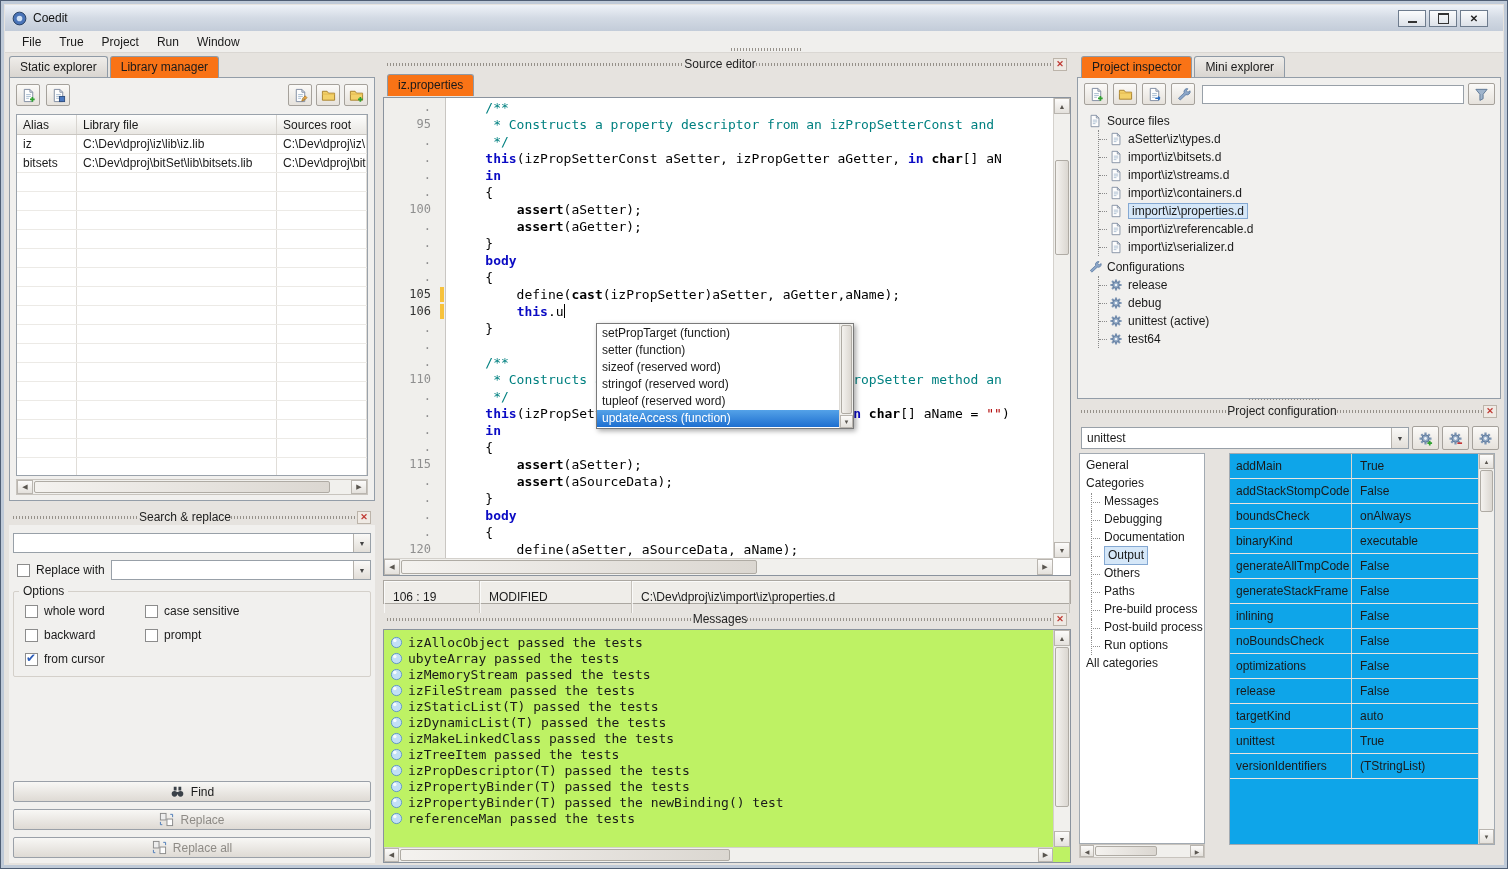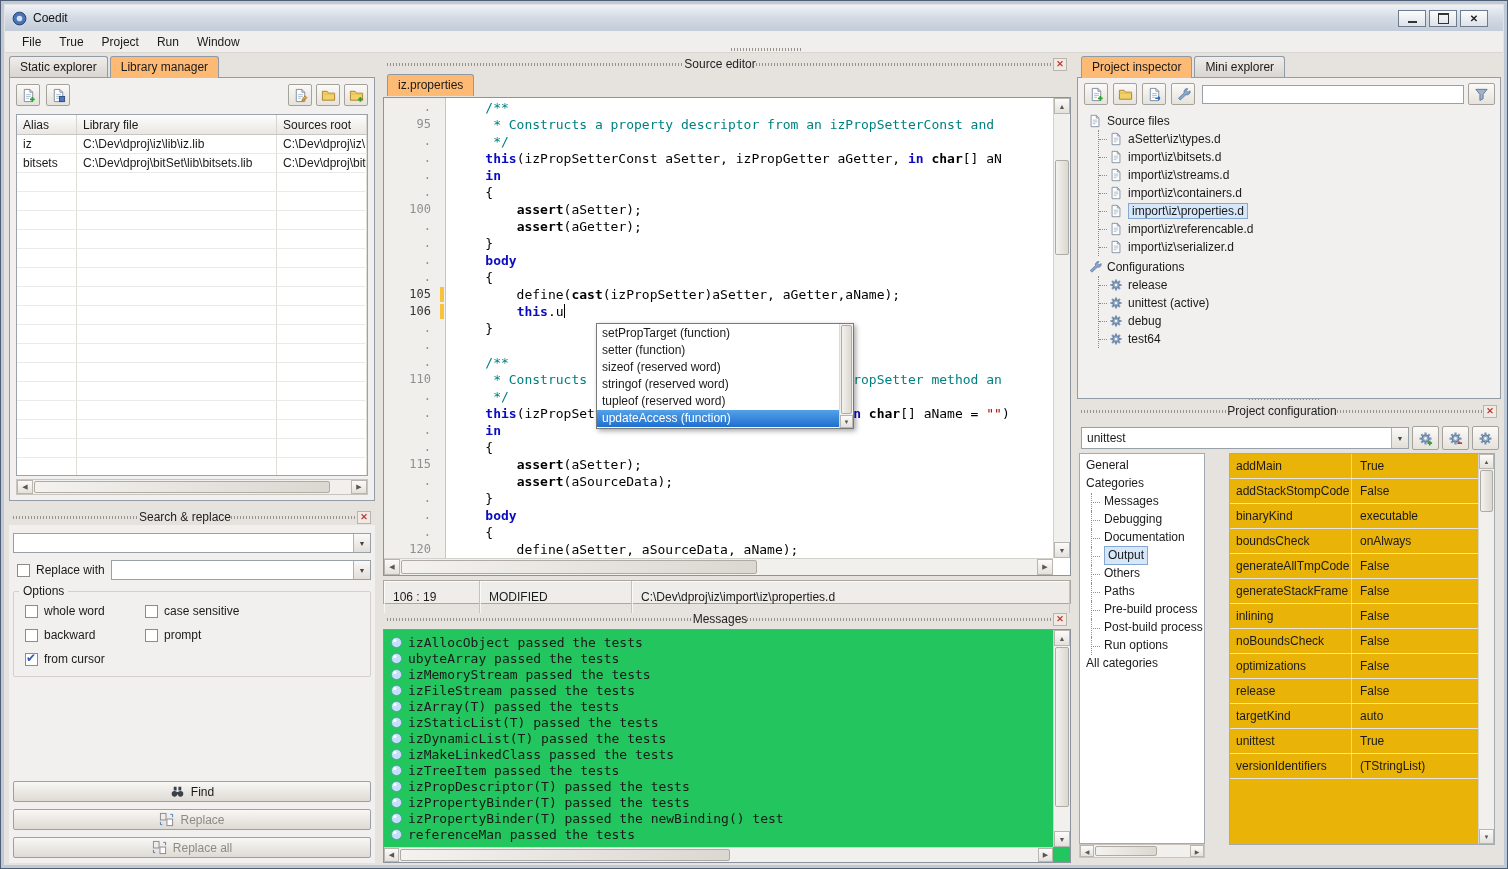--- a/index.html
+++ b/index.html
@@ -18,21 +18,21 @@
 .menu-item{padding:3px 9px}
 
 .phead{position:absolute;height:16px;display:flex;align-items:center;gap:0;padding:0 4px}
 .phdots{flex:1;height:3px;background-image:repeating-linear-gradient(90deg,#96918A 0 1px,transparent 1px 3px)}
 .phlabel{font-size:12px;color:#222;white-space:nowrap}
 .closex{width:14px;height:13px;display:flex;align-items:center;justify-content:center;border:1px solid #BCB4AA;background:#EFEAE4;color:#C03A34;font-size:9px;font-weight:bold;flex:none}
 .closex::before{content:"✕"}
 .grip{position:absolute;width:70px;height:3px;background-image:repeating-linear-gradient(90deg,#96918A 0 1px,transparent 1px 3px)}
 .tabs{position:absolute;display:flex;align-items:flex-end;gap:2px;z-index:3}
 .tab{height:21px;padding:3px 10px 0;border:1px solid #8F9AA6;border-bottom:none;border-radius:3px 3px 0 0;background:linear-gradient(#EFEDEA,#D9D5D0);font-size:12px;white-space:nowrap}
-.tab.active{background:#fdba74;height:22px;margin-bottom:-1px}
+.tab.active{background:#f97316;height:22px;margin-bottom:-1px}
 .panel{position:absolute;border:1px solid #939DA8;background:#F1F0EE}
 .tbtn{width:24px;height:22px;border:1px solid #A5A19B;background:linear-gradient(#FBFAF8,#E6E2DC);display:flex;align-items:center;justify-content:center;border-radius:2px}
 .tbtn.big{width:27px;height:24px}
 .ico{display:inline-flex;width:15px;height:15px;flex:none}
 .ico svg{width:100%;height:100%;display:block}
 .combo{position:absolute;background:#fff;border:1px solid #98A0A8;display:flex;align-items:center}
 .combo-input{flex:1;border:none;outline:none;background:transparent;font-size:12px;padding:0 5px;font-family:"Liberation Sans",sans-serif;min-width:0}
 .combo-val{flex:1;padding:0 5px;font-size:12px}
 .combo-btn{width:17px;align-self:stretch;background:linear-gradient(#FAF9F7,#E2DED8);border-left:1px solid #B5B1AB;display:flex;align-items:center;justify-content:center;flex:none}
 .combo-btn::before{content:"▼";font-size:7px;color:#444}
@@ -94,21 +94,21 @@
 #completion-list{flex:1;padding:1px 0}
 .citem{height:17px;line-height:17px;padding:0 5px;font-size:12px;white-space:nowrap;overflow:hidden}
 .citem.sel{background:linear-gradient(#54A2E8,#1E6FD0);color:#fff}
 #comp-scroll{width:14px;position:relative;background:#F1F0ED;border-left:1px solid #DDDAD5;flex:none}
 #comp-scroll .sb-btn{left:0;right:0;bottom:0;height:13px;font-size:6px}
 #comp-scroll .sb-thumb{left:1px;right:1px;top:1px;bottom:14px}
 #statusbar{position:absolute;left:382px;top:579px;width:688px;height:24px;border:1px solid #ABA7A1;background:#EFEDE9;display:flex}
 .stcell{border-right:1px solid #C6C2BC;box-shadow:inset 1px 1px 0 rgba(255,255,255,.7);padding:16px 9px;display:flex;align-items:center;font-size:12px;white-space:nowrap;overflow:hidden}
 .st1{width:96px;flex:none}.st2{width:152px;flex:none}.st3{flex:1}
 #msg-head{left:382px;top:610px;width:688px}
-#messages{position:absolute;left:382px;top:628px;width:688px;height:234px;border:1px solid #8A939E;background:#22c55e}
+#messages{position:absolute;left:382px;top:628px;width:688px;height:234px;border:1px solid #8A939E;background:#bef264}
 #messages-list{position:absolute;left:1px;top:1px;right:17px;bottom:15px;overflow:hidden;padding-top:3px}
 .msg-row{height:16px;display:flex;align-items:center;gap:5px;padding-left:5px;font-family:"DejaVu Sans Mono",monospace;font-size:13px;white-space:nowrap}
 .msg-row .ico{width:13px;height:13px}
 #msg-vscroll{right:0;top:0;bottom:15px;width:17px;border-left:1px solid #D4D1CC}
 #msg-vscroll .sb-btn{left:0;right:0;height:16px}
 #msg-vscroll .sb-thumb{left:1px;right:1px;top:17px;height:160px}
 #msg-hscroll{left:0;bottom:0;right:17px;height:15px;border-top:1px solid #D4D1CC}
 #msg-hscroll .sb-btn{top:0;bottom:0;width:15px}
 #msg-hscroll .sb-thumb{top:1px;bottom:1px;left:16px;width:330px}
 
@@ -131,21 +131,21 @@
 #config-buttons{position:absolute;right:2px;top:1px;display:flex;gap:3px}
 #conf-cats{position:absolute;left:1078px;top:452px;width:126px;height:391px;border:1px solid #A2AAB2;background:#fff;overflow:hidden;padding-top:3px}
 .cat-row{height:18px;line-height:17px;padding-left:6px;font-size:12px;white-space:nowrap}
 .cat-row.child{padding-left:24px;position:relative}
 .cat-row.child::before{content:"";position:absolute;left:11px;top:9px;width:9px;border-top:1px dotted #909090}
 .cat-row.child::after{content:"";position:absolute;left:11px;top:0;bottom:0;border-left:1px dotted #909090}
 .cat-label{display:inline-block}
 #cats-hscroll{left:1078px;top:843px;width:126px;height:14px;border:1px solid #C8C4BE}
 #cats-hscroll .sb-btn{width:14px;top:0;bottom:0;font-size:6px}
 #cats-hscroll .sb-thumb{top:1px;bottom:1px;left:15px;width:62px}
-#conf-grid{position:absolute;left:1228px;top:452px;width:266px;height:392px;border:1px solid #A2AAB2;background:#eab308}
+#conf-grid{position:absolute;left:1228px;top:452px;width:266px;height:392px;border:1px solid #A2AAB2;background:#0ea5e9}
 #config-grid{position:absolute;left:0;top:0;right:16px;bottom:0;overflow:hidden}
 .prow{display:flex;height:25px;border-bottom:1px solid #E6E4E0}
 .pname{width:122px;flex:none;padding:5px 6px;border-right:1px solid #D8D5D0;font-size:12px;white-space:nowrap;overflow:hidden}
 .pval{flex:1;padding:5px 8px;font-size:12px;white-space:nowrap;overflow:hidden}
 #grid-vscroll{right:0;top:0;bottom:0;width:16px;border-left:1px solid #D8D5D0}
 #grid-vscroll .sb-btn{left:0;right:0;height:15px;font-size:6px}
 #grid-vscroll .sb-thumb{left:1px;right:1px;top:16px;height:42px}
 </style>
 </head>
 <body>
@@ -537,29 +537,20 @@
           </span>
           <span class="msg-text">izFileStream passed the tests</span>
         </div>
         <div class="msg-row">
           <span class="ico">
             <svg viewBox="0 0 14 14">
               <circle cx="7" cy="7" r="5.5" fill="#C2E0F6" stroke="#5E93C8"></circle>
               <circle cx="5.2" cy="4.8" r="1.9" fill="#FFFFFF" opacity="0.85"></circle>
             </svg>
           </span>
-          <span class="msg-text">izArray(T) passed the tests</span>
-        </div>
-        <div class="msg-row">
-          <span class="ico">
-            <svg viewBox="0 0 14 14">
-              <circle cx="7" cy="7" r="5.5" fill="#C2E0F6" stroke="#5E93C8"></circle>
-              <circle cx="5.2" cy="4.8" r="1.9" fill="#FFFFFF" opacity="0.85"></circle>
-            </svg>
-          </span>
           <span class="msg-text">izStaticList(T) passed the tests</span>
         </div>
         <div class="msg-row">
           <span class="ico">
             <svg viewBox="0 0 14 14">
               <circle cx="7" cy="7" r="5.5" fill="#C2E0F6" stroke="#5E93C8"></circle>
               <circle cx="5.2" cy="4.8" r="1.9" fill="#FFFFFF" opacity="0.85"></circle>
             </svg>
           </span>
           <span class="msg-text">izDynamicList(T) passed the tests</span>
@@ -785,31 +776,31 @@
             <span class="tree-label">release</span>
           </div>
           <div class="tree-child-row">
             <span class="ico">
               <svg viewBox="0 0 16 16">
                 <path d="M8 1.6v12.8M1.6 8h12.8M3.5 3.5l9 9M12.5 3.5l-9 9" stroke="#7E96B4" stroke-width="2.4"></path>
                 <circle cx="8" cy="8" r="3.8" fill="#90A8C4" stroke="#5C7699"></circle>
                 <circle cx="8" cy="8" r="1.5" fill="#EEF2F6"></circle>
               </svg>
             </span>
-            <span class="tree-label">unittest (active)</span>
+            <span class="tree-label">debug</span>
           </div>
           <div class="tree-child-row">
             <span class="ico">
               <svg viewBox="0 0 16 16">
                 <path d="M8 1.6v12.8M1.6 8h12.8M3.5 3.5l9 9M12.5 3.5l-9 9" stroke="#7E96B4" stroke-width="2.4"></path>
                 <circle cx="8" cy="8" r="3.8" fill="#90A8C4" stroke="#5C7699"></circle>
                 <circle cx="8" cy="8" r="1.5" fill="#EEF2F6"></circle>
               </svg>
             </span>
-            <span class="tree-label">debug</span>
+            <span class="tree-label">unittest (active)</span>
           </div>
           <div class="tree-child-row">
             <span class="ico">
               <svg viewBox="0 0 16 16">
                 <path d="M8 1.6v12.8M1.6 8h12.8M3.5 3.5l9 9M12.5 3.5l-9 9" stroke="#7E96B4" stroke-width="2.4"></path>
                 <circle cx="8" cy="8" r="3.8" fill="#90A8C4" stroke="#5C7699"></circle>
                 <circle cx="8" cy="8" r="1.5" fill="#EEF2F6"></circle>
               </svg>
             </span>
             <span class="tree-label">test64</span>
@@ -887,26 +878,26 @@
     <div id="config-grid">
         <div class="prow">
           <div class="pname">addMain</div>
           <div class="pval">True</div>
         </div>
         <div class="prow">
           <div class="pname">addStackStompCode</div>
           <div class="pval">False</div>
         </div>
         <div class="prow">
+          <div class="pname">boundsCheck</div>
+          <div class="pval">onAlways</div>
+        </div>
+        <div class="prow">
           <div class="pname">binaryKind</div>
           <div class="pval">executable</div>
-        </div>
-        <div class="prow">
-          <div class="pname">boundsCheck</div>
-          <div class="pval">onAlways</div>
         </div>
         <div class="prow">
           <div class="pname">generateAllTmpCode</div>
           <div class="pval">False</div>
         </div>
         <div class="prow">
           <div class="pname">generateStackFrame</div>
           <div class="pval">False</div>
         </div>
         <div class="prow">

